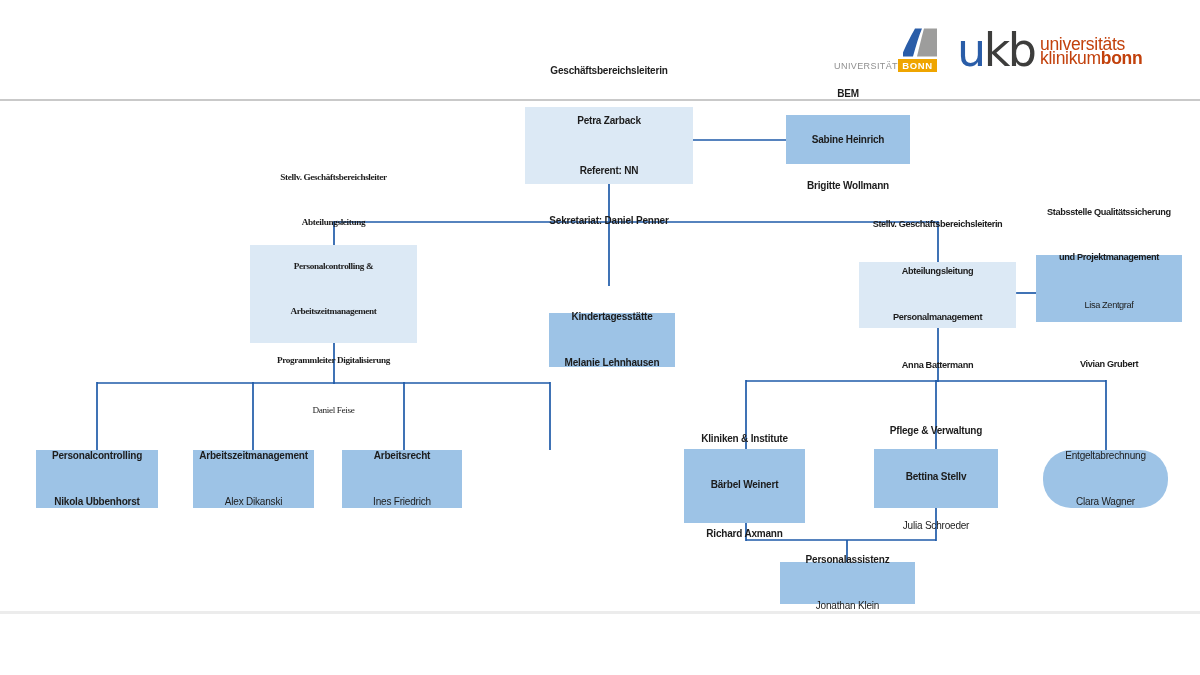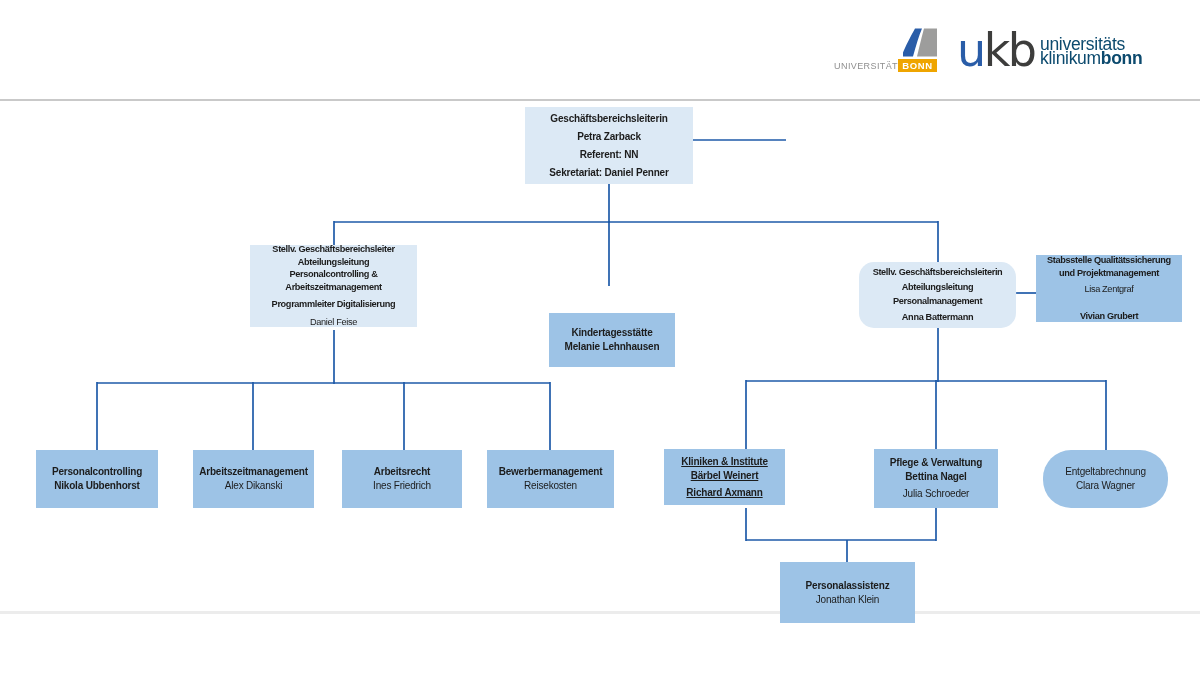--- a/index.html
+++ b/index.html
@@ -24,29 +24,30 @@
     color:#ffffff; font-weight:bold; font-size:9.5px; letter-spacing:0.6px;
     display:flex; align-items:center; justify-content:center;
   }
   #ukb-wordmark {
     position:absolute; left:957px; top:26px; font-family:"DejaVu Sans", sans-serif;
     font-size:46px; font-weight:400; letter-spacing:-2.5px; color:#3d3d3c; line-height:48px;text-align:right;
   }
   #ukb-wordmark .u { color:#2a5da8; }
   #ukb-text {
     position:absolute; left:1040px; top:37px; font-size:17.5px; line-height:14px;
-    color:#0c4a6e; letter-spacing:-0.3px;
+    color:#c2410c; letter-spacing:-0.3px;
   }
   #ukb-text .bold { font-weight:bold; }
 
   
   .box {
     position:absolute; display:flex; flex-direction:column; justify-content:center;
     align-items:center; text-align:center; font-size:10px; color:#1c1c1c;
     letter-spacing:-0.2px;
+    gap:32px;
   }
   .light  { background:#dce9f5; }
   .medium { background:#9dc3e6; }
   .line   { line-height:12px; white-space:nowrap; }
   .line.b { font-weight:bold; }
   .line + .line { margin-top:2px; }
 
   #box-leiterin .line + .line { margin-top:6px; }
 
   .dense { font-size:9.2px; letter-spacing:-0.35px; }
@@ -113,36 +114,41 @@
     <line x1="847" y1="540" x2="847" y2="562"></line>
   </svg>
 
   <div id="box-leiterin" class="box light" style="left:525px; top:107px; width:168px; height:77px;">
       <div class="line b">Geschäftsbereichsleiterin</div>
       <div class="line b">Petra Zarback</div>
       <div class="line b">Referent: NN</div>
       <div class="line b">Sekretariat: Daniel Penner</div>
     </div>
 
+  <div id="box-bem" class="box medium" style="left:786px; top:115px; width:124px; height:49px;">
+      <div class="line b">BEM</div>
+      <div class="line b">Sabine Heinrich</div>
+      <div class="line b">Brigitte Wollmann</div>
+    </div>
 
-  <div id="box-stellv-links" class="box light dense" style="left:250px; top:245px; width:167px; height:82px;">
+  <div id="box-stellv-links" class="box light dense" style="left:250px; top:245px; width:167px; height:98px;font-family:Liberation Serif, serif;">
       <div class="line b">Stellv. Geschäftsbereichsleiter</div>
       <div class="line b">Abteilungsleitung</div>
       <div class="line b">Personalcontrolling &amp;</div>
       <div class="line b">Arbeitszeitmanagement</div>
       <div class="line b">Programmleiter Digitalisierung</div>
       <div class="line">Daniel Feise</div>
     </div>
 
   <div id="box-kita" class="box medium" style="left:549px; top:285px; width:126px; height:54px;margin-top:28px;">
       <div class="line b">Kindertagesstätte</div>
       <div class="line b">Melanie Lehnhausen</div>
     </div>
 
-  <div id="box-stellv-rechts" class="box light dense" style="left:859px; top:262px; width:157px; height:66px;border-radius:15px;">
+  <div id="box-stellv-rechts" class="box light dense" style="left:859px; top:262px; width:157px; height:66px;">
       <div class="line b">Stellv. Geschäftsbereichsleiterin</div>
       <div class="line b">Abteilungsleitung</div>
       <div class="line b">Personalmanagement</div>
       <div class="line b">Anna Battermann</div>
     </div>
 
   <div id="box-stabsstelle" class="box medium dense" style="left:1036px; top:255px; width:146px; height:67px;">
       <div class="line b">Stabsstelle Qualitätssicherung</div>
       <div class="line b">und Projektmanagement</div>
       <div class="line">Lisa Zentgraf</div>
@@ -157,40 +163,36 @@
   <div id="box-arbeitszeit" class="box medium" style="left:193px; top:450px; width:121px; height:58px;">
       <div class="line b">Arbeitszeitmanagement</div>
       <div class="line">Alex Dikanski</div>
     </div>
 
   <div id="box-arbeitsrecht" class="box medium" style="left:342px; top:450px; width:120px; height:58px;">
       <div class="line b">Arbeitsrecht</div>
       <div class="line">Ines Friedrich</div>
     </div>
 
-  <div id="box-bewerber" class="box medium" style="left:487px; top:450px; width:127px; height:58px;">
-      <div class="line b">Bewerbermanagement</div>
-      <div class="line">Reisekosten</div>
-    </div>
 
-  <div id="box-kliniken" class="box medium" style="left:664px; top:449px; width:121px; height:56px;text-decoration:underline;">
+  <div id="box-kliniken" class="box medium" style="left:684px; top:449px; width:121px; height:74px;">
       <div class="line b">Kliniken &amp; Institute</div>
       <div class="line b">Bärbel Weinert</div>
       <div class="line b">Richard Axmann</div>
     </div>
 
   <div id="box-pflege" class="box medium" style="left:874px; top:449px; width:124px; height:59px;">
       <div class="line b">Pflege &amp; Verwaltung</div>
-      <div class="line b">Bettina Nagel</div>
+      <div class="line b">Bettina Stellv</div>
       <div class="line">Julia Schroeder</div>
     </div>
 
   <div id="box-entgelt" class="box medium" style="left:1043px; top:450px; width:125px; height:58px;border-radius:28px;">
       <div class="line">Entgeltabrechnung</div>
       <div class="line">Clara Wagner</div>
     </div>
 
-  <div id="box-assistenz" class="box medium" style="left:780px; top:562px; width:135px; height:61px;">
+  <div id="box-assistenz" class="box medium" style="left:780px; top:562px; width:135px; height:42px;">
       <div class="line b">Personalassistenz</div>
       <div class="line">Jonathan Klein</div>
     </div>
 
 </div>
 
 </body></html>

